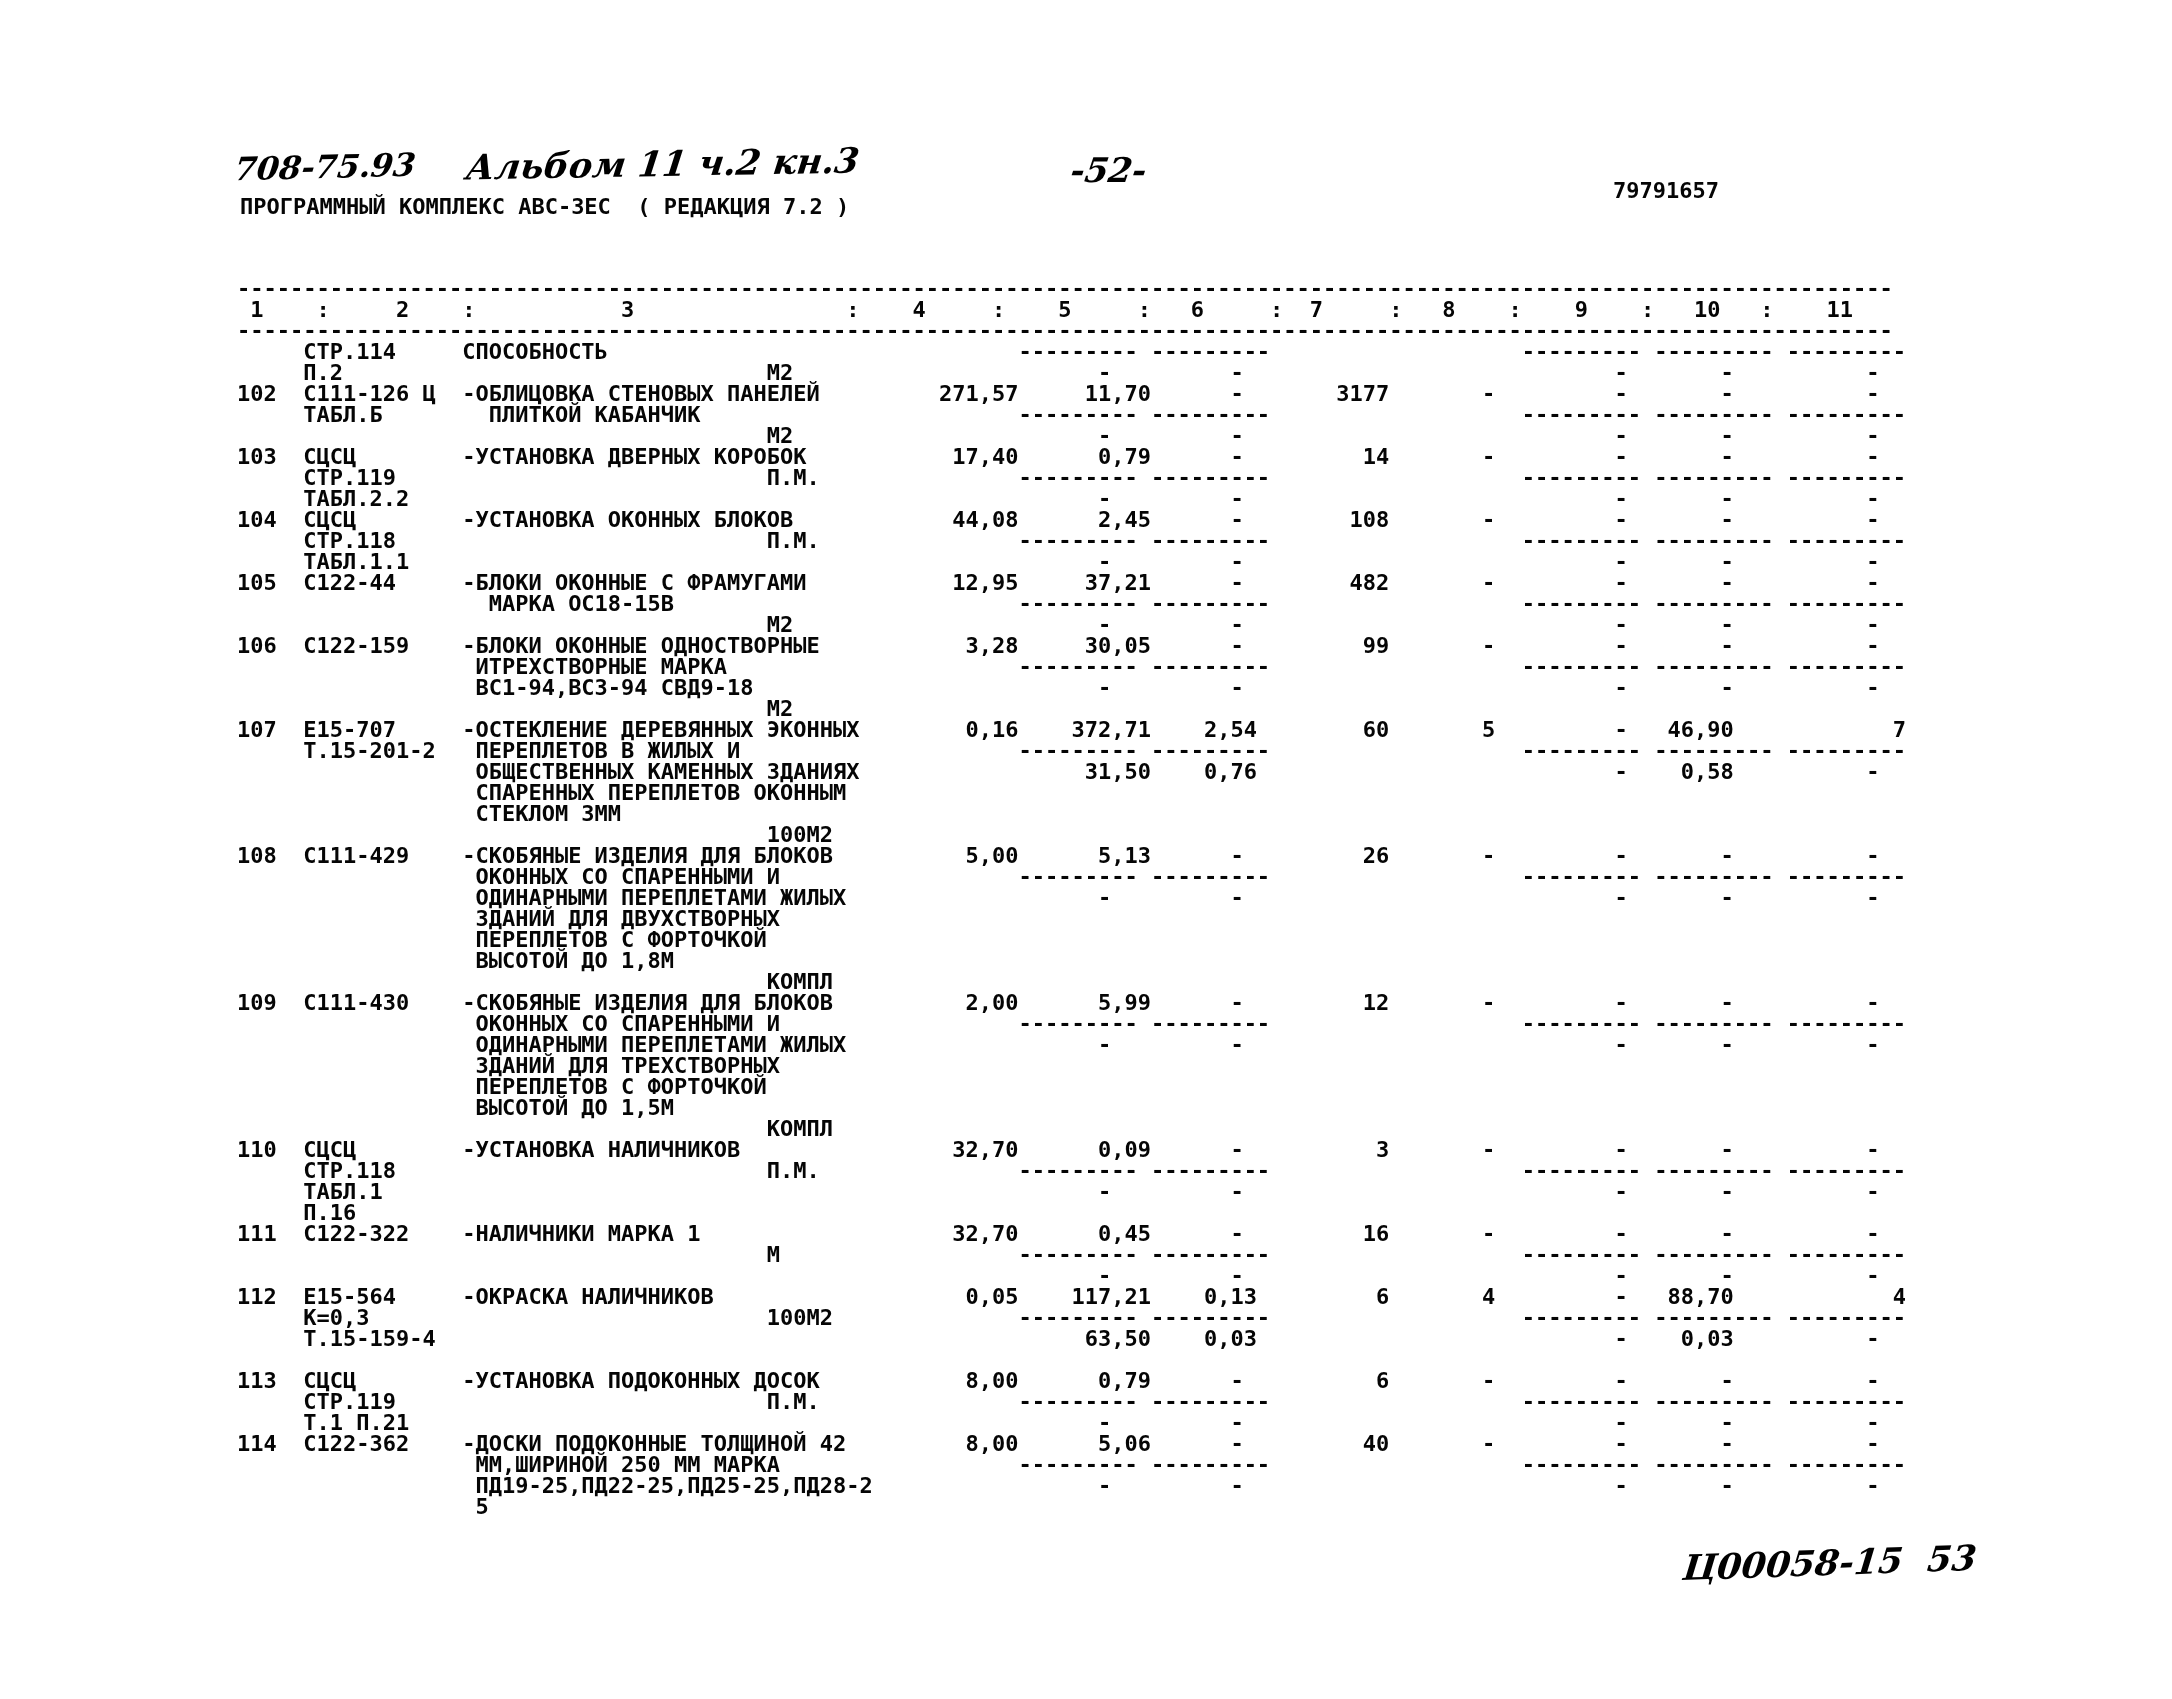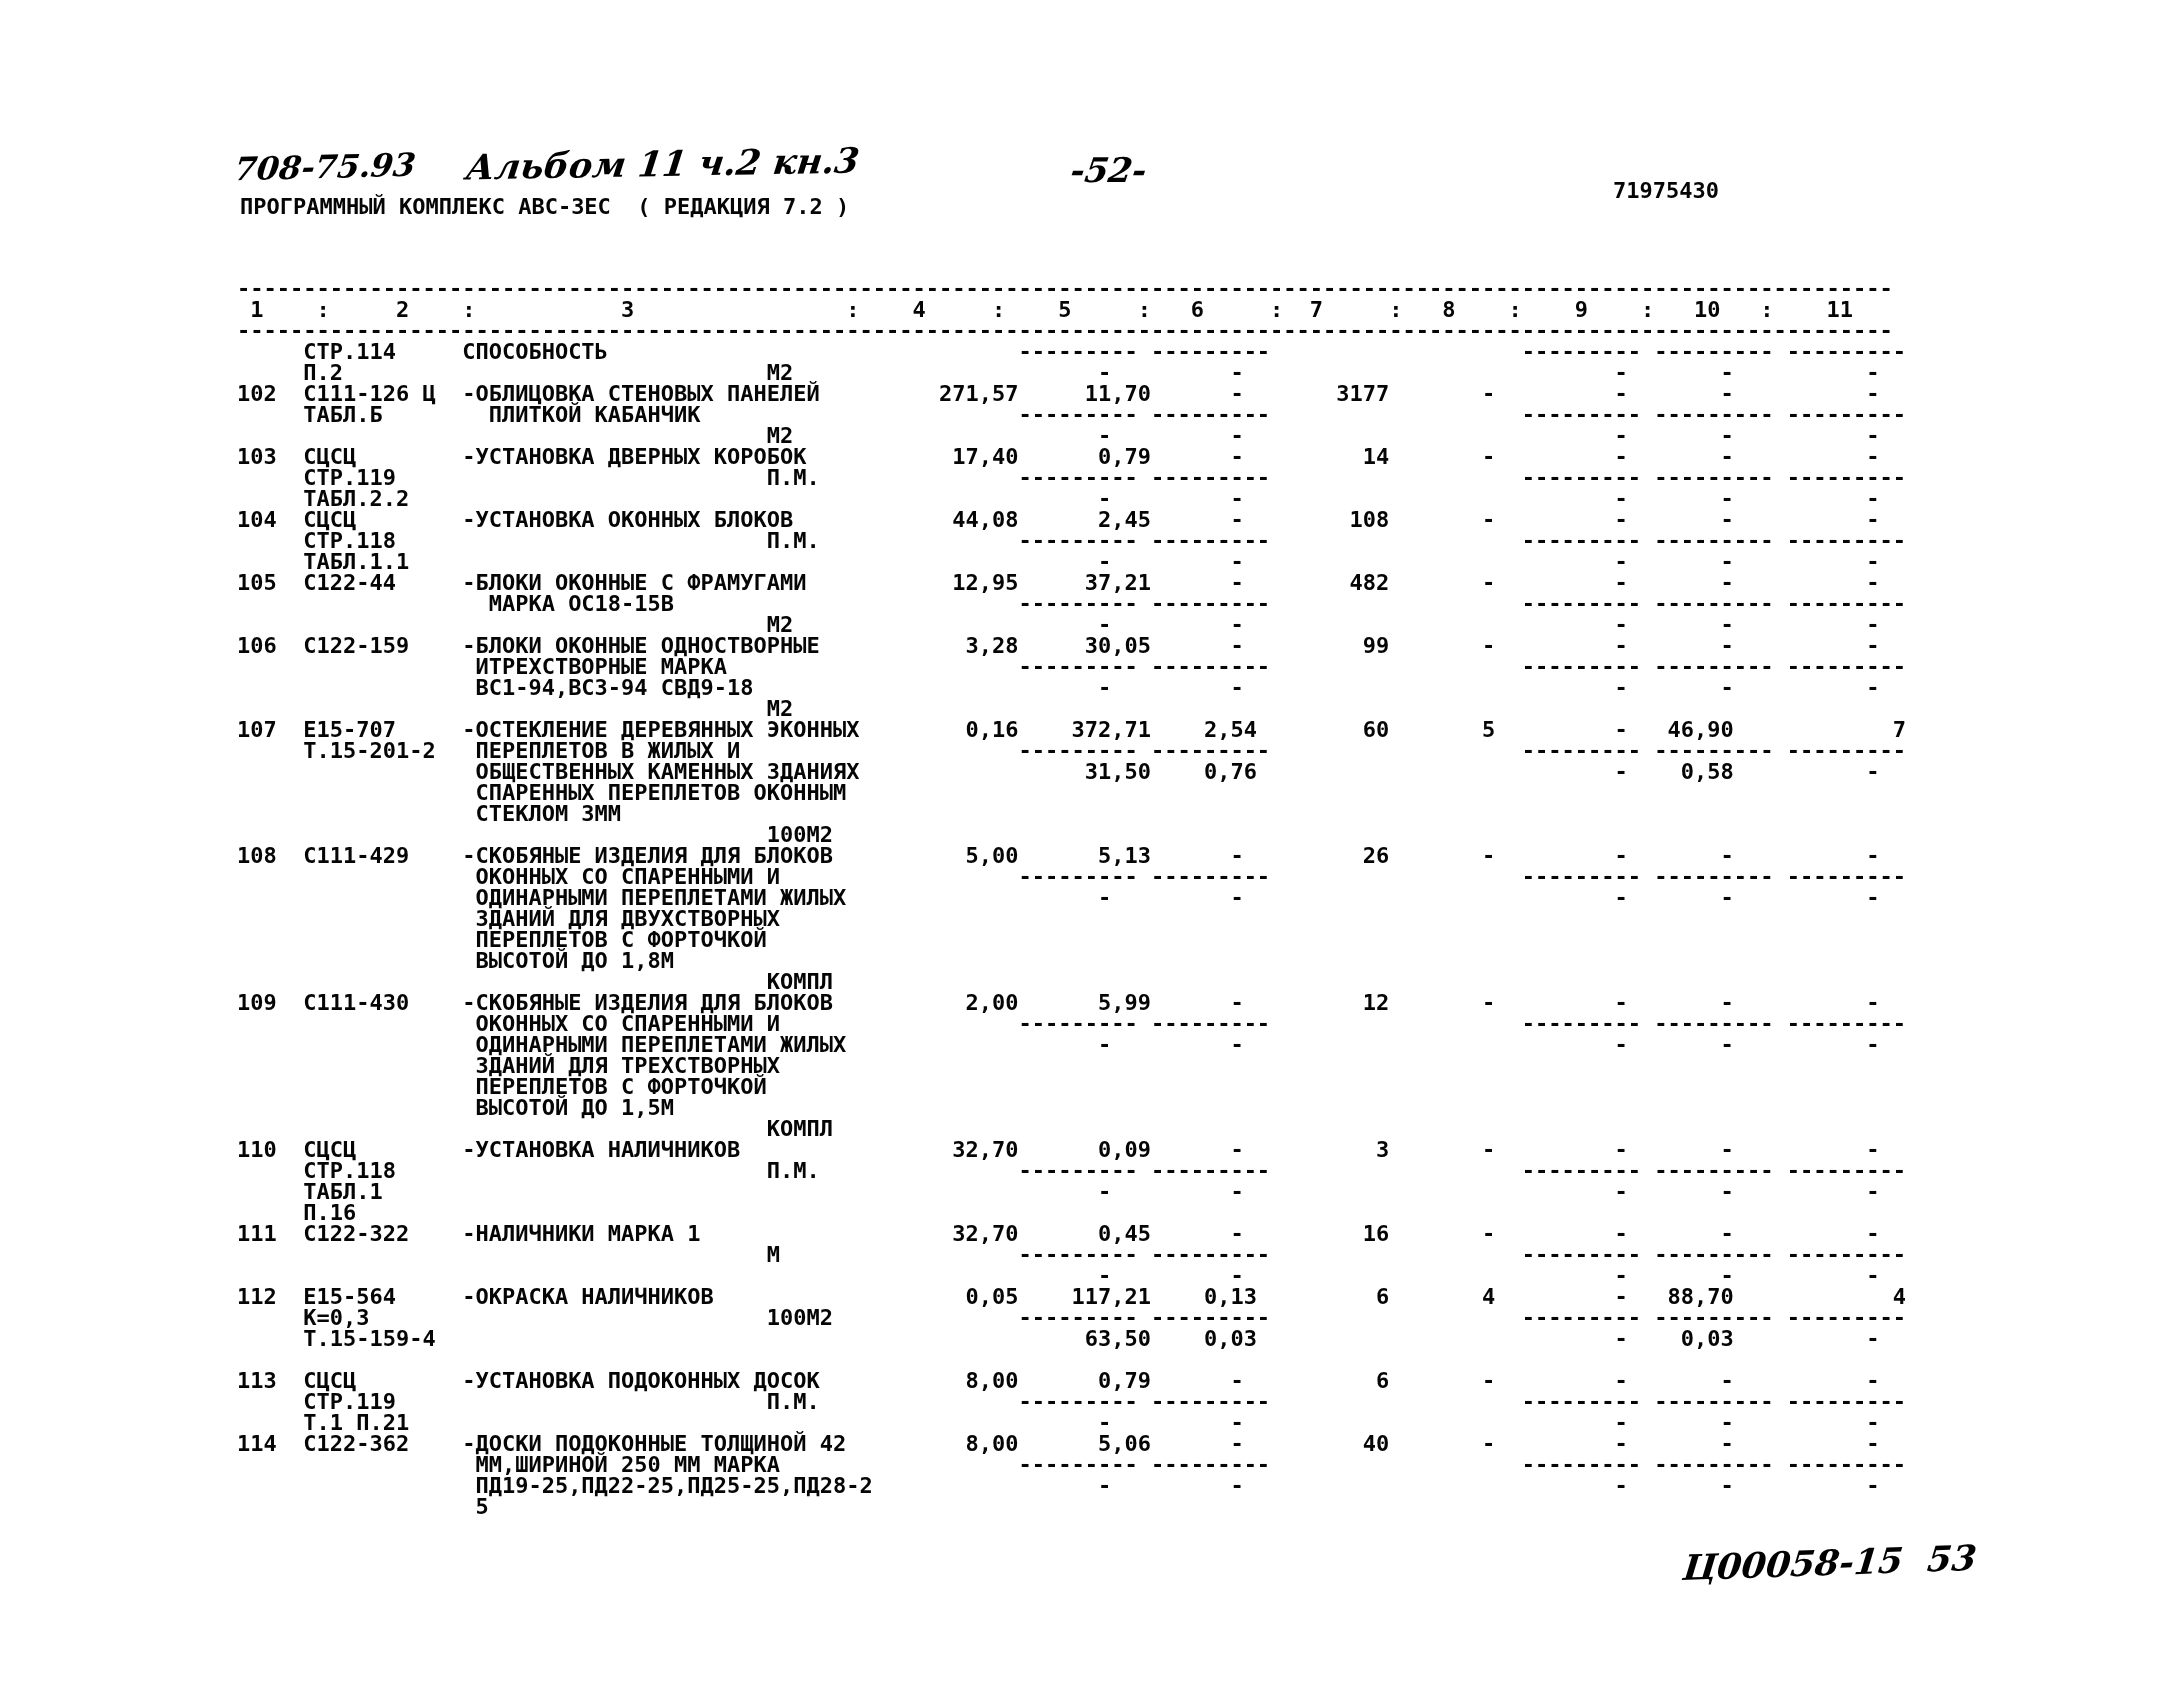--- a/index.html
+++ b/index.html
@@ -40,20 +40,20 @@
 <div class="page">
 
   <div class="hw hw-doc">708-75.93</div>
 
   <div class="hw hw-album">Альбом 11 ч.2 кн.3</div>
 
   <div class="hw hw-page">-52-</div>
 
   <div class="mono typed-title">ПРОГРАММНЫЙ КОМПЛЕКС АВС-3ЕС  ( РЕДАКЦИЯ 7.2 )</div>
 
-  <div class="mono typed-id">71975430</div>
+  <div class="mono typed-id">79791657</div>
 
   <div class="mono printout"><div class="ln">-----------------------------------------------------------------------------------------------------------------------------</div><div class="ln"> 1    :     2    :           3                :    4     :    5     :   6     :  7     :   8    :    9    :   10   :    11      </div><div class="ln">-----------------------------------------------------------------------------------------------------------------------------</div><div class="ln">     СТР.114     СПОСОБНОСТЬ                               --------- ---------                   --------- --------- ---------  </div><div class="ln">     П.2                                М2                       -         -                            -       -          -    </div><div class="ln">102  С111-126 Ц  -ОБЛИЦОВКА СТЕНОВЫХ ПАНЕЛЕЙ         271,57     11,70      -       3177       -         -       -          -    </div><div class="ln">     ТАБЛ.Б        ПЛИТКОЙ КАБАНЧИК                        --------- ---------                   --------- --------- ---------  </div><div class="ln">                                        М2                       -         -                            -       -          -    </div><div class="ln">103  СЦСЦ        -УСТАНОВКА ДВЕРНЫХ КОРОБОК           17,40      0,79      -         14       -         -       -          -    </div><div class="ln">     СТР.119                            П.М.               --------- ---------                   --------- --------- ---------  </div><div class="ln">     ТАБЛ.2.2                                                    -         -                            -       -          -    </div><div class="ln">104  СЦСЦ        -УСТАНОВКА ОКОННЫХ БЛОКОВ            44,08      2,45      -        108       -         -       -          -    </div><div class="ln">     СТР.118                            П.М.               --------- ---------                   --------- --------- ---------  </div><div class="ln">     ТАБЛ.1.1                                                    -         -                            -       -          -    </div><div class="ln">105  С122-44     -БЛОКИ ОКОННЫЕ С ФРАМУГАМИ           12,95     37,21      -        482       -         -       -          -    </div><div class="ln">                   МАРКА ОС18-15В                          --------- ---------                   --------- --------- ---------  </div><div class="ln">                                        М2                       -         -                            -       -          -    </div><div class="ln">106  С122-159    -БЛОКИ ОКОННЫЕ ОДНОСТВОРНЫЕ           3,28     30,05      -         99       -         -       -          -    </div><div class="ln">                  ИТРЕХСТВОРНЫЕ МАРКА                      --------- ---------                   --------- --------- ---------  </div><div class="ln">                  ВС1-94,ВС3-94 СВД9-18                          -         -                            -       -          -    </div><div class="ln">                                        М2                                                                                      </div><div class="ln">107  Е15-707     -ОСТЕКЛЕНИЕ ДЕРЕВЯННЫХ ЭКОННЫХ        0,16    372,71    2,54        60       5         -   46,90            7  </div><div class="ln">     Т.15-201-2   ПЕРЕПЛЕТОВ В ЖИЛЫХ И                     --------- ---------                   --------- --------- ---------  </div><div class="ln">                  ОБЩЕСТВЕННЫХ КАМЕННЫХ ЗДАНИЯХ                 31,50    0,76                           -    0,58          -    </div><div class="ln">                  СПАРЕННЫХ ПЕРЕПЛЕТОВ ОКОННЫМ                                                                                  </div><div class="ln">                  СТЕКЛОМ 3ММ                                                                                                   </div><div class="ln">                                        100М2                                                                                   </div><div class="ln">108  С111-429    -СКОБЯНЫЕ ИЗДЕЛИЯ ДЛЯ БЛОКОВ          5,00      5,13      -         26       -         -       -          -    </div><div class="ln">                  ОКОННЫХ СО СПАРЕННЫМИ И                  --------- ---------                   --------- --------- ---------  </div><div class="ln">                  ОДИНАРНЫМИ ПЕРЕПЛЕТАМИ ЖИЛЫХ                   -         -                            -       -          -    </div><div class="ln">                  ЗДАНИЙ ДЛЯ ДВУХСТВОРНЫХ                                                                                       </div><div class="ln">                  ПЕРЕПЛЕТОВ С ФОРТОЧКОЙ                                                                                        </div><div class="ln">                  ВЫСОТОЙ ДО 1,8М                                                                                               </div><div class="ln">                                        КОМПЛ                                                                                   </div><div class="ln">109  С111-430    -СКОБЯНЫЕ ИЗДЕЛИЯ ДЛЯ БЛОКОВ          2,00      5,99      -         12       -         -       -          -    </div><div class="ln">                  ОКОННЫХ СО СПАРЕННЫМИ И                  --------- ---------                   --------- --------- ---------  </div><div class="ln">                  ОДИНАРНЫМИ ПЕРЕПЛЕТАМИ ЖИЛЫХ                   -         -                            -       -          -    </div><div class="ln">                  ЗДАНИЙ ДЛЯ ТРЕХСТВОРНЫХ                                                                                       </div><div class="ln">                  ПЕРЕПЛЕТОВ С ФОРТОЧКОЙ                                                                                        </div><div class="ln">                  ВЫСОТОЙ ДО 1,5М                                                                                               </div><div class="ln">                                        КОМПЛ                                                                                   </div><div class="ln">110  СЦСЦ        -УСТАНОВКА НАЛИЧНИКОВ                32,70      0,09      -          3       -         -       -          -    </div><div class="ln">     СТР.118                            П.М.               --------- ---------                   --------- --------- ---------  </div><div class="ln">     ТАБЛ.1                                                      -         -                            -       -          -    </div><div class="ln">     П.16                                                                                                                       </div><div class="ln">111  С122-322    -НАЛИЧНИКИ МАРКА 1                   32,70      0,45      -         16       -         -       -          -    </div><div class="ln">                                        М                  --------- ---------                   --------- --------- ---------  </div><div class="ln">                                                                 -         -                            -       -          -    </div><div class="ln">112  Е15-564     -ОКРАСКА НАЛИЧНИКОВ                   0,05    117,21    0,13         6       4         -   88,70            4  </div><div class="ln">     К=0,3                              100М2              --------- ---------                   --------- --------- ---------  </div><div class="ln">     Т.15-159-4                                                 63,50    0,03                           -    0,03          -    </div><div class="ln">                                                                                                                                </div><div class="ln">113  СЦСЦ        -УСТАНОВКА ПОДОКОННЫХ ДОСОК           8,00      0,79      -          6       -         -       -          -    </div><div class="ln">     СТР.119                            П.М.               --------- ---------                   --------- --------- ---------  </div><div class="ln">     Т.1 П.21                                                    -         -                            -       -          -    </div><div class="ln">114  С122-362    -ДОСКИ ПОДОКОННЫЕ ТОЛЩИНОЙ 42         8,00      5,06      -         40       -         -       -          -    </div><div class="ln">                  ММ,ШИРИНОЙ 250 ММ МАРКА                  --------- ---------                   --------- --------- ---------  </div><div class="ln">                  ПД19-25,ПД22-25,ПД25-25,ПД28-2                 -         -                            -       -          -    </div><div class="ln">                  5                                                                                                             </div></div>
 
   <div class="hw hw-footer">Ц00058-15  53</div>
 
 </div>
 
 
 </body></html>

